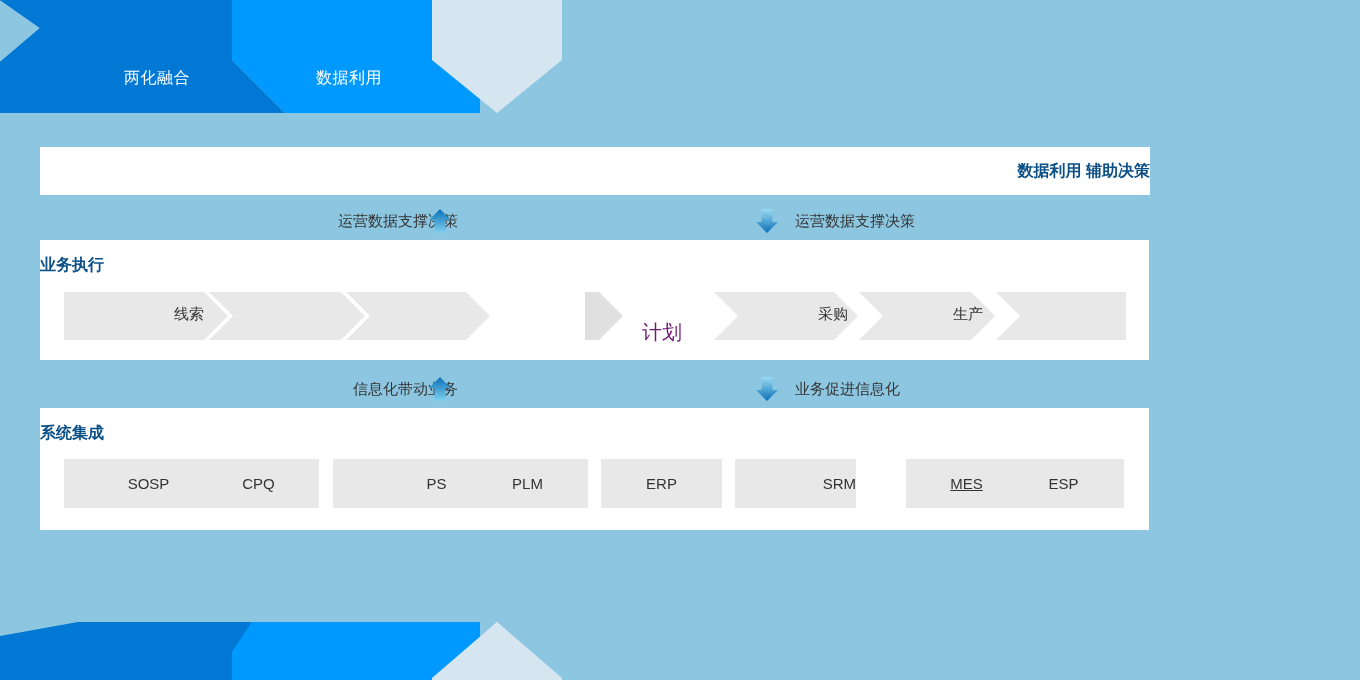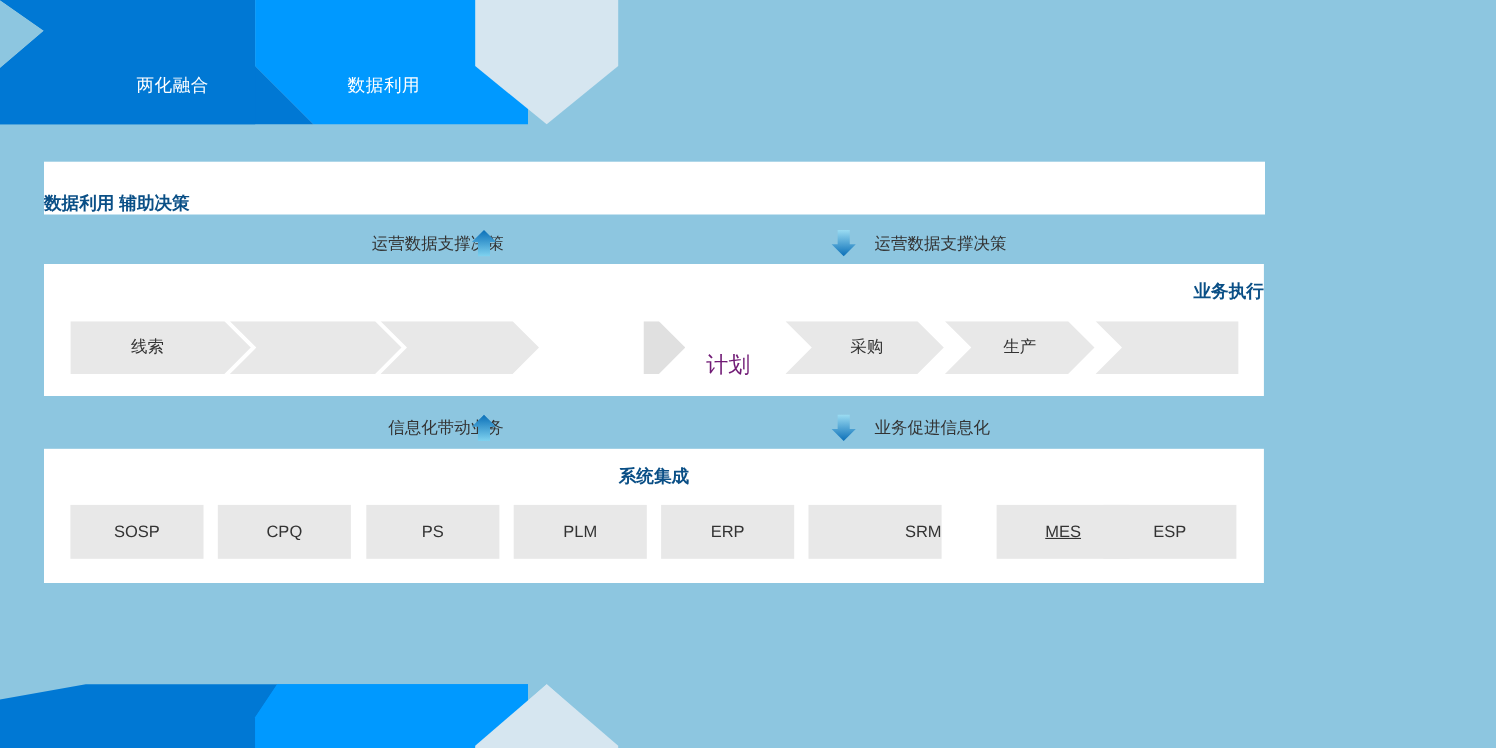--- a/index.html
+++ b/index.html
@@ -39,23 +39,23 @@
   #panel-business{top:240px;width:1109px;height:120px;}
   #panel-systems{top:408px;width:1109px;height:122px;}
 
   .panel-title{
     position:absolute;
     color:#0a4f86;
     font-weight:bold;
     font-size:16px;
     white-space:nowrap;
   }
-  #panel-decision .panel-title{left:0;right:0;top:28px;text-align:left;}
-  #panel-business .panel-title{left:0;right:0;top:15px;text-align:right;}
-  #panel-systems .panel-title{left:0;right:0;top:15px;text-align:center;}
+  #panel-decision .panel-title{left:0;right:0;top:14px;text-align:right;}
+  #panel-business .panel-title{left:0;right:0;top:15px;text-align:left;}
+  #panel-systems .panel-title{left:0;right:0;top:15px;}
 
   
   .arrow-row{position:absolute;left:0;width:1360px;height:36px;}
   #arrow-row-1{top:203px;}
   #arrow-row-2{top:371px;}
   .arrow-text{
     position:absolute;
     color:#333333;
     font-size:15px;
     white-space:nowrap;
@@ -70,21 +70,21 @@
   
   .flow{position:absolute;height:48px;}
   #flow-left{left:64px;top:292px;}
   #flow-right{left:714px;top:292px;}
   #flow-plan{left:585px;top:292px;}
   .flow svg{display:block;}
   .flow-label{
     position:absolute;
     top:0;height:48px;line-height:48px;
     color:#333333;font-size:15px;
-    text-align:center;white-space:nowrap;
+    text-align:right;white-space:nowrap;font-family:Liberation Mono, monospace;
   }
   .plan-label{
     position:absolute;left:642px;top:308px;
     height:48px;line-height:48px;
     color:#701a75;font-size:20px;white-space:nowrap;
   }
 
   
   #sys-row{position:absolute;left:64px;top:459px;height:49px;}
   .sys-box{
@@ -197,23 +197,23 @@
       </svg>
     </span>
     <span class="arrow-text ar-right-text">业务促进信息化</span>
   </div>
 
   <div class="panel" id="panel-systems">
     <div class="panel-title">系统集成</div>
   </div>
 
   <div id="sys-row">
-    <div class="sys-box" style="left:0px;">SOSP</div>
+    <div class="sys-box" style="left:0px;padding-left:24px;">SOSP</div>
     <div class="sys-box" style="left:134px;">CPQ</div>
-    <div class="sys-box" style="left:269px;">PS</div>
+    <div class="sys-box" style="left:269px;padding-left:43px;">PS</div>
     <div class="sys-box" style="left:403px;">PLM</div>
     <div class="sys-box" style="left:537px;">ERP</div>
     <div class="sys-box" style="left:671px;text-align:right;">SRM</div>
     <div class="sys-box" style="left:842px;text-decoration:underline;">MES</div>
     <div class="sys-box" style="left:939px;">ESP</div>
   </div>
 
   <div class="banner" id="banner-bottom">
     <svg viewBox="0 0 1360 120" width="1360" height="120" xmlns="http://www.w3.org/2000/svg">
       <polygon points="0,76 78,62 252,62 252,120 0,120" fill="#0078d4"></polygon>

